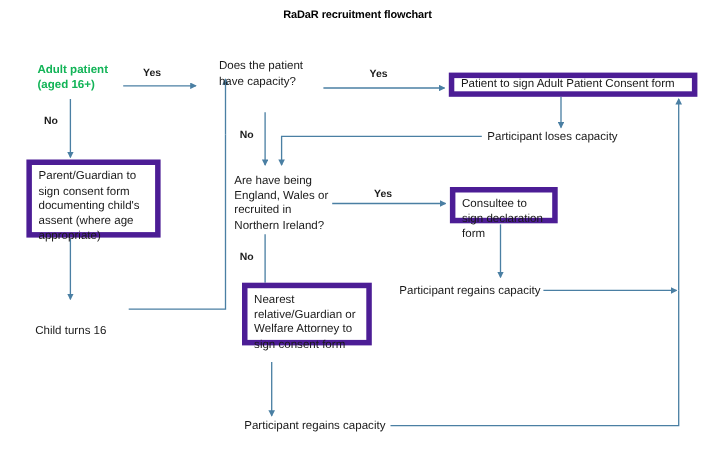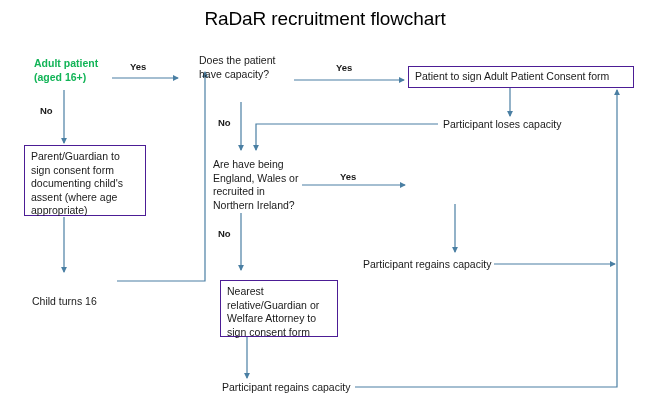--- a/index.html
+++ b/index.html
@@ -27,27 +27,27 @@
   .node {
     position: absolute;
     box-sizing: border-box;
   }
   .title {
     position: absolute;
     left: 0;
     top: 8px;
     width: 650px;
     text-align: center;
-    font-size: 19px;
-    font-weight: normal;
+    font-size: 10px;
+    font-weight: bold;
     color: #000000;
     letter-spacing: -0.1px;
   }
   .boxed {
-    border: 1px solid #4c1d95;
+    border: 5px solid #4c1d95;
     background: #ffffff;
     padding: 4px 6px;
     font-size: 10.5px;
     line-height: 13.5px;
     color: #1a1a1a;
   }
   .plain {
     font-size: 10.5px;
     line-height: 13.5px;
     color: #1a1a1a;
@@ -144,22 +144,25 @@
     <span>Parent/Guardian to sign consent form documenting child's assent (where age appropriate)</span>
   </div>
 
   <div class="node plain-wrap" style="left:213px; top:158px; width:100px;">
     <div>Are have being</div>
     <div>England, Wales or</div>
     <div>recruited in</div>
     <div>Northern Ireland?</div>
   </div>
 
+  <div class="node boxed" style="left:409px; top:170px; width:98px; height:33px;">
+    <span>Consultee to sign declaration form</span>
+  </div>
 
-  <div class="node boxed" style="left:220px; top:280px; width:118px; height:57px;">
+  <div class="node boxed" style="left:220px; top:257px; width:118px; height:57px;">
     <span>Nearest relative/Guardian or Welfare Attorney to sign consent form</span>
   </div>
 
   <div class="node plain" style="left:32px; top:275px;margin-top:20px;">
     <span>Child turns 16</span>
   </div>
 
   <div class="node plain" style="left:443px; top:118px;">
     <span>Participant loses capacity</span>
   </div>

